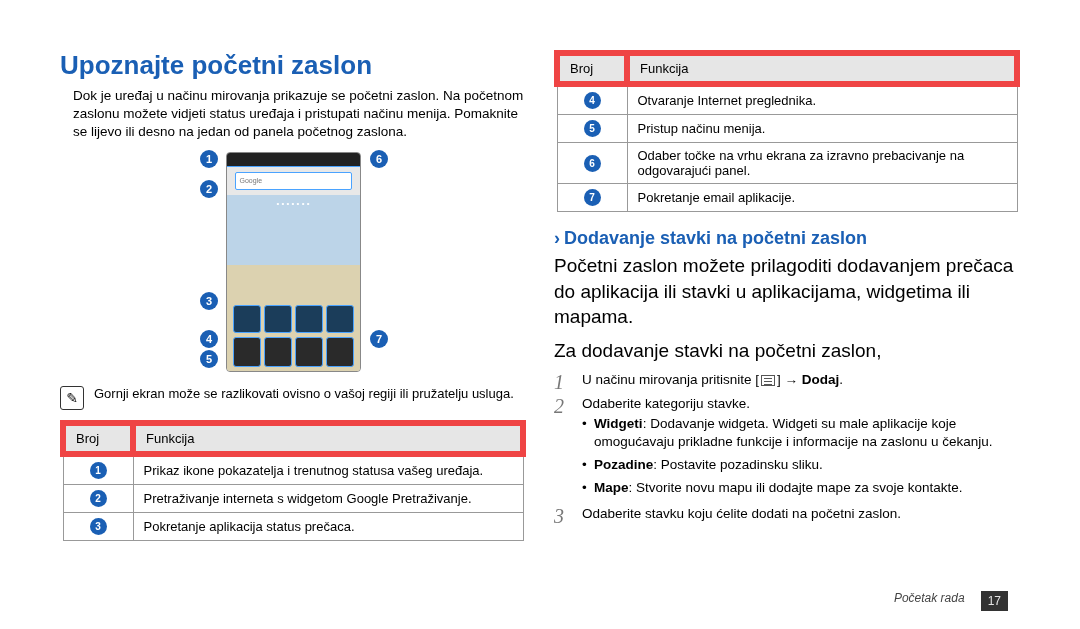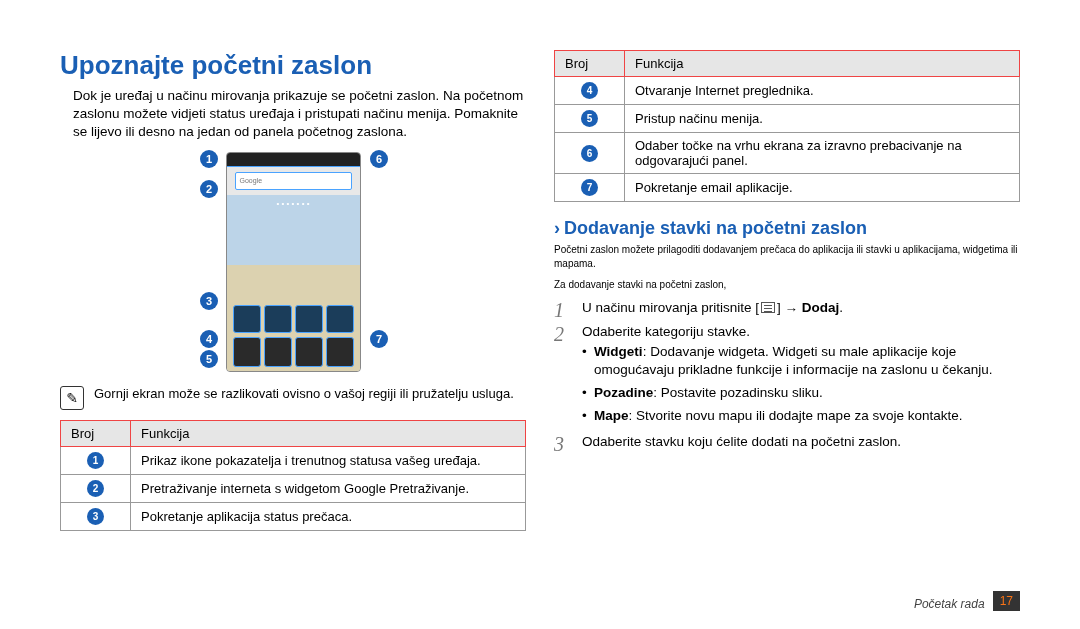--- a/index.html
+++ b/index.html
@@ -143,21 +143,21 @@
   table {
     width: 100%;
     border-collapse: collapse;
     font-size: 13px;
   }
   th {
     text-align: left;
     padding: 5px 10px;
     background: #e6e6e6;
     font-weight: 400;
-    border: 1px solid #ef4444;
+    border: 6px solid #ef4444;
   }
   td {
     padding: 5px 10px;
     border: 1px solid #999;
     vertical-align: middle;
   }
   td.num {
     text-align: center;
     width: 70px;
   }
@@ -179,21 +179,21 @@
     margin: 16px 0 4px 0;
     display:flex;
     align-items:center;
     gap:4px;
   }
   .chev {
     color:#1a5fb4;
     font-size:18px;
   }
   .body-text {
-    font-size: 10px;
+    font-size: 19px;
     line-height: 1.35;
     margin-bottom: 8px;
   }
   ol.steps {
     list-style: none;
     counter-reset: step;
     font-size: 13.5px;
   }
   ol.steps > li {
     display: flex;
@@ -237,30 +237,30 @@
   .menu-icon::before{
     content:"";
     position:absolute;
     left:2px;right:2px;top:2px;
     height:1px;background:#555;
     box-shadow:0 3px 0 #555,0 6px 0 #555;
   }
   .footer {
     position: absolute;
     bottom: 18px;
-    right: 60px;
+    right: 72px;
     font-size: 12px;
     display: flex;
-    align-items: flex-end;
-    gap: 8px;
+    align-items: flex-start;
+    gap: 16px;
   }
   .footer .label { font-style: italic; color: #444; }
   .footer .pgnum {
     background: #333;
-    color: #f97316;
+    color: #e5e5e5;
     padding: 3px 7px;
     font-size: 12px;
   }
 </style>
 </head>
 <body>
 
 <div class="page">
   <div class="col">
     <h1>Upoznajte početni zaslon</h1>

